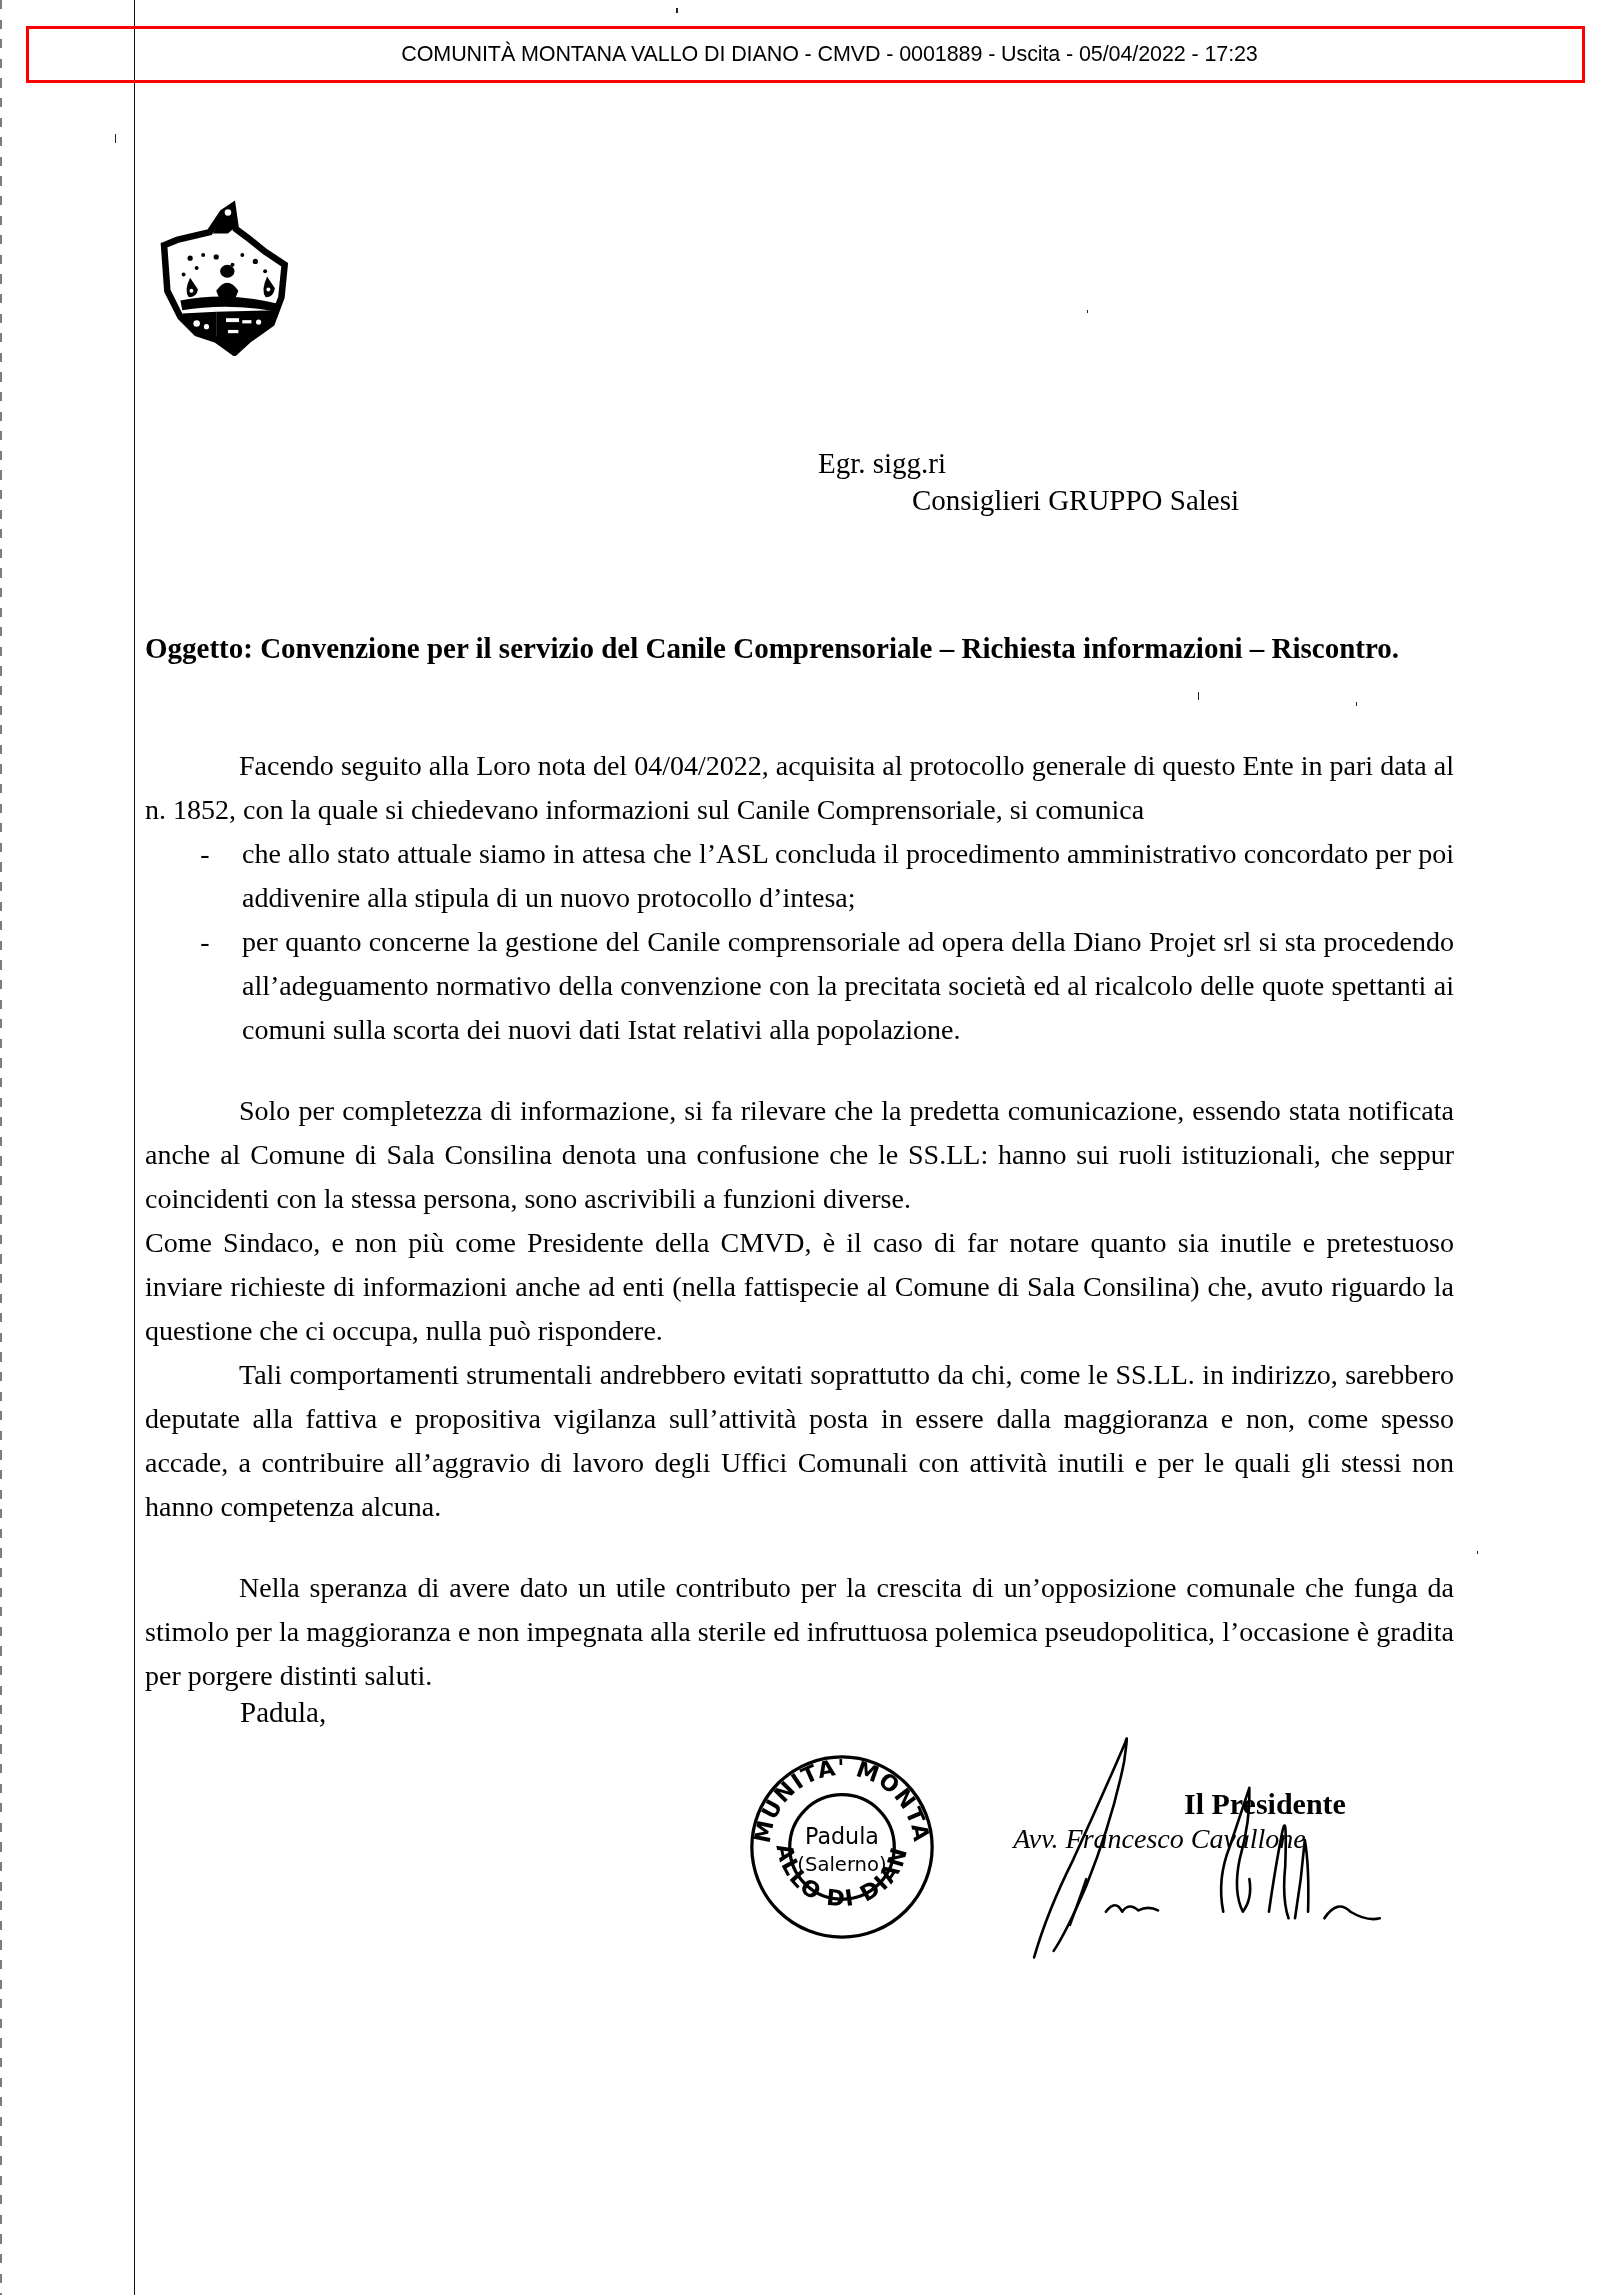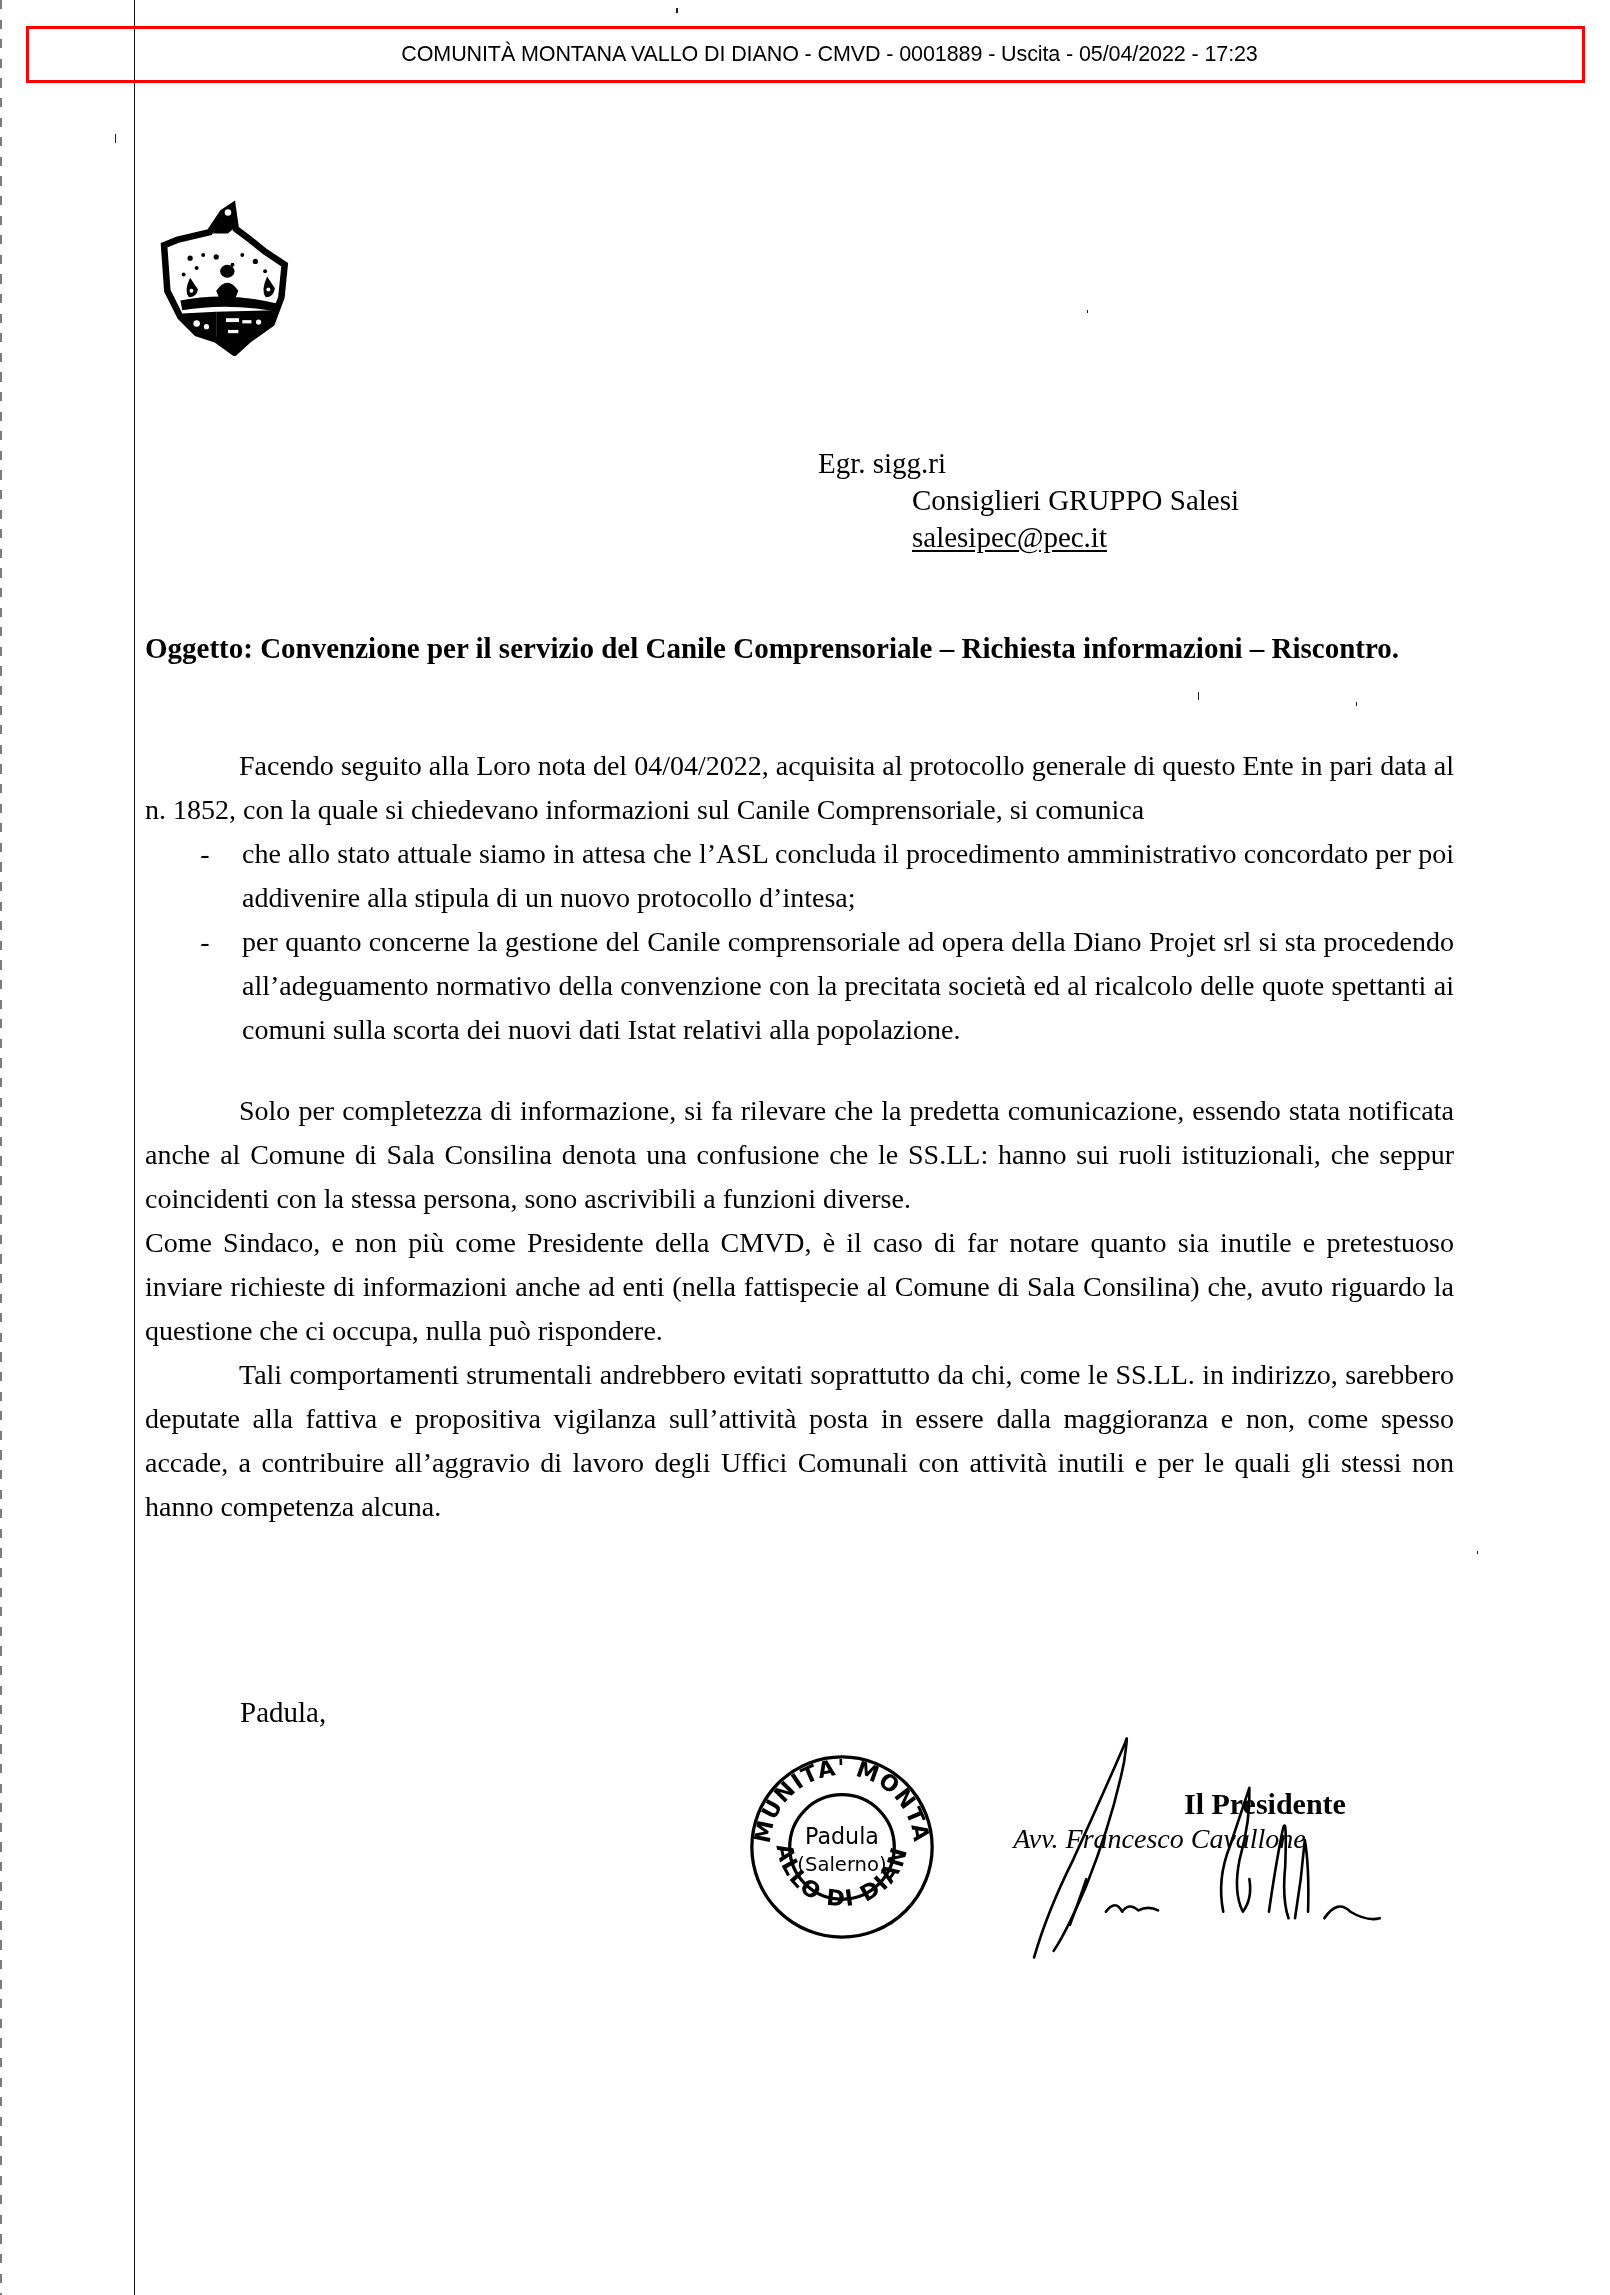--- a/index.html
+++ b/index.html
@@ -233,21 +233,20 @@
         <rect x="140" y="195" width="14" height="5"></rect>
       <circle cx="165" cy="198" r="4"></circle>
         <rect x="118" y="210" width="16" height="5"></rect>
     </g>
   </svg>
 </div>
 
 <div class="recipient">
   <div>Egr. sigg.ri</div>
   <div class="indent">Consiglieri GRUPPO Salesi</div>
-  <div class="indent"><a>salesipec@pec.it</a></div>
 </div>
 
 <div class="subject">Oggetto: Convenzione per il servizio del Canile Comprensoriale – Richiesta informazioni – Riscontro.</div>
 
 <div class="body-text">
   <p>Facendo seguito alla Loro nota del 04/04/2022, acquisita al protocollo generale di questo Ente in pari data al n. 1852, con la quale si chiedevano informazioni sul Canile Comprensoriale, si comunica</p>
   <ul>
     <li>
       <span class="bullet">-</span>
       <span>che allo stato attuale siamo in attesa che l’ASL concluda il procedimento amministrativo concordato per poi addivenire alla stipula di un nuovo protocollo d’intesa;</span>
@@ -255,20 +254,21 @@
     <li>
       <span class="bullet">-</span>
       <span>per quanto concerne la gestione del Canile comprensoriale ad opera della Diano Projet srl si sta procedendo all’adeguamento normativo della convenzione con la precitata società ed al ricalcolo delle quote spettanti ai comuni sulla scorta dei nuovi dati Istat relativi alla popolazione.</span>
     </li>
   </ul>
   <div class="gap-1"></div>
   <p>Solo per completezza di informazione, si fa rilevare che la predetta comunicazione, essendo stata notificata anche al Comune di Sala Consilina denota una confusione che le SS.LL: hanno sui ruoli istituzionali, che seppur coincidenti con la stessa persona, sono ascrivibili a funzioni diverse.</p>
   <p class="no-indent">Come Sindaco, e non più come Presidente della CMVD, è il caso di far notare quanto sia inutile e pretestuoso inviare richieste di informazioni anche ad enti (nella fattispecie al Comune di Sala Consilina) che, avuto riguardo la questione che ci occupa, nulla può rispondere.</p>
   <p>Tali comportamenti strumentali andrebbero evitati soprattutto da chi, come le SS.LL. in indirizzo, sarebbero deputate alla fattiva e propositiva vigilanza sull’attività posta in essere dalla maggioranza e non, come spesso accade, a contribuire all’aggravio di lavoro degli Uffici Comunali con attività inutili e per le quali gli stessi non hanno competenza alcuna.</p>
   <div class="gap-1"></div>
+  <p>Nella speranza di avere dato un utile contributo per la crescita di un’opposizione comunale che funga da stimolo per la maggioranza e non impegnata alla sterile ed infruttuosa polemica pseudopolitica, l’occasione è gradita per porgere distinti saluti.</p>
 </div>
 
 <div class="place">Padula,</div>
 
 <svg class="seal" viewBox="0 0 300 300">
   <defs>
     <path id="sealTopArc" d="M40 150 A110 110 0 0 1 260 150"></path>
     <path id="sealBottomArc" d="M52 160 A100 100 0 0 0 248 160"></path>
   </defs>
   <circle cx="150" cy="150" r="138" fill="none" stroke="#000" stroke-width="5"></circle>

